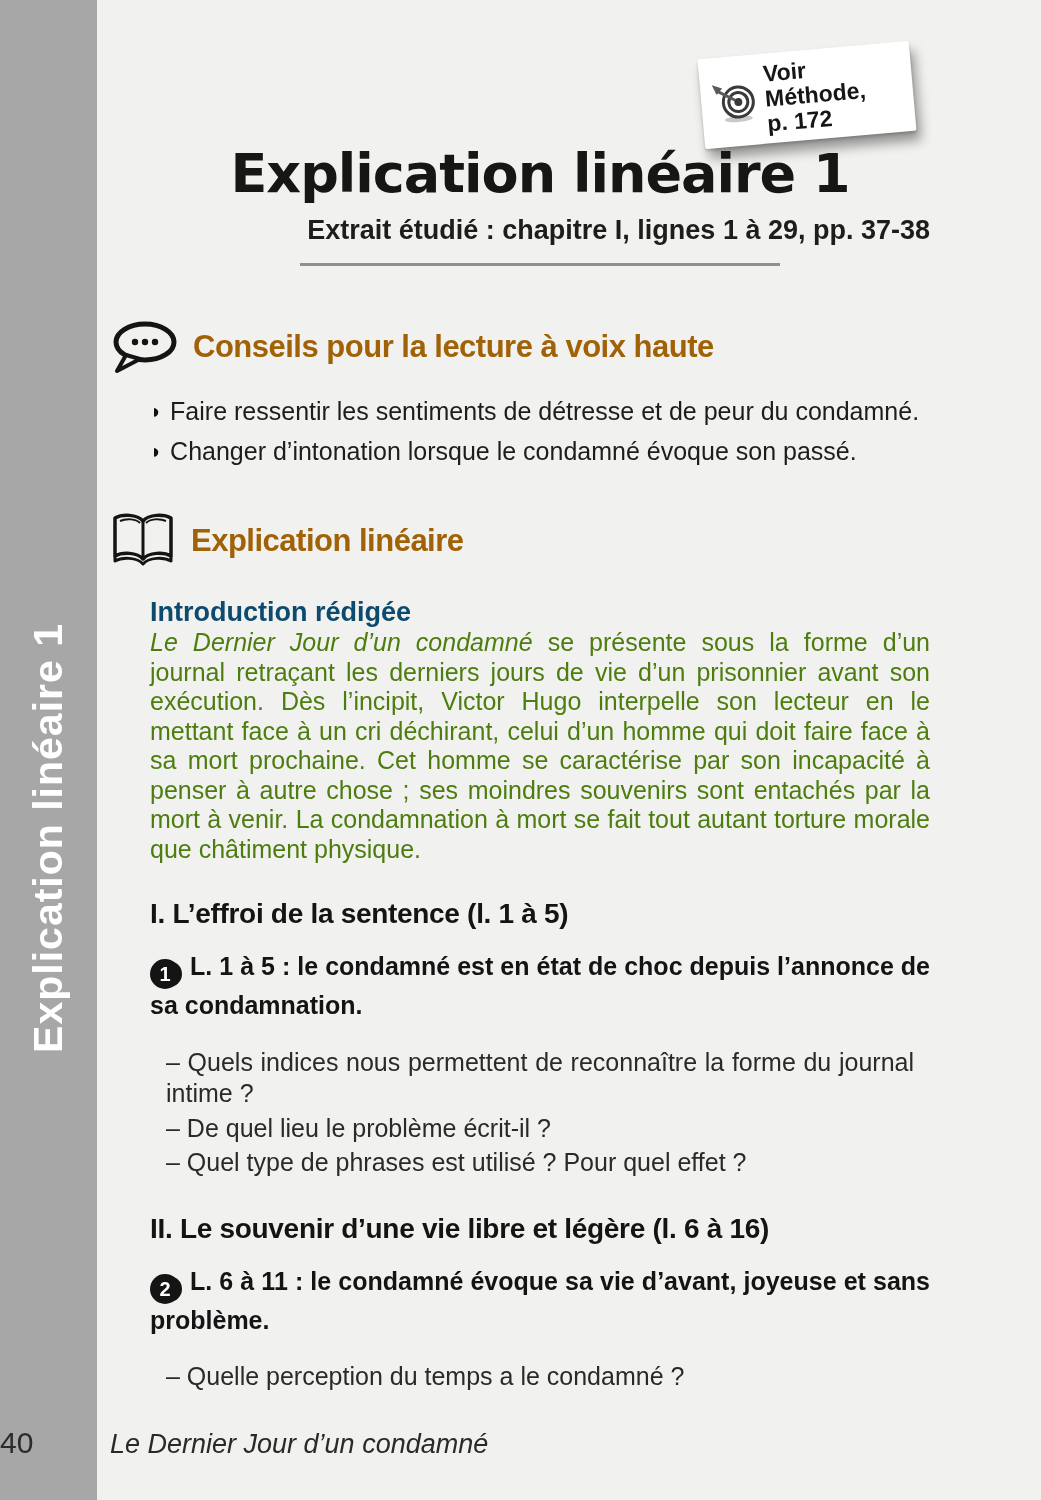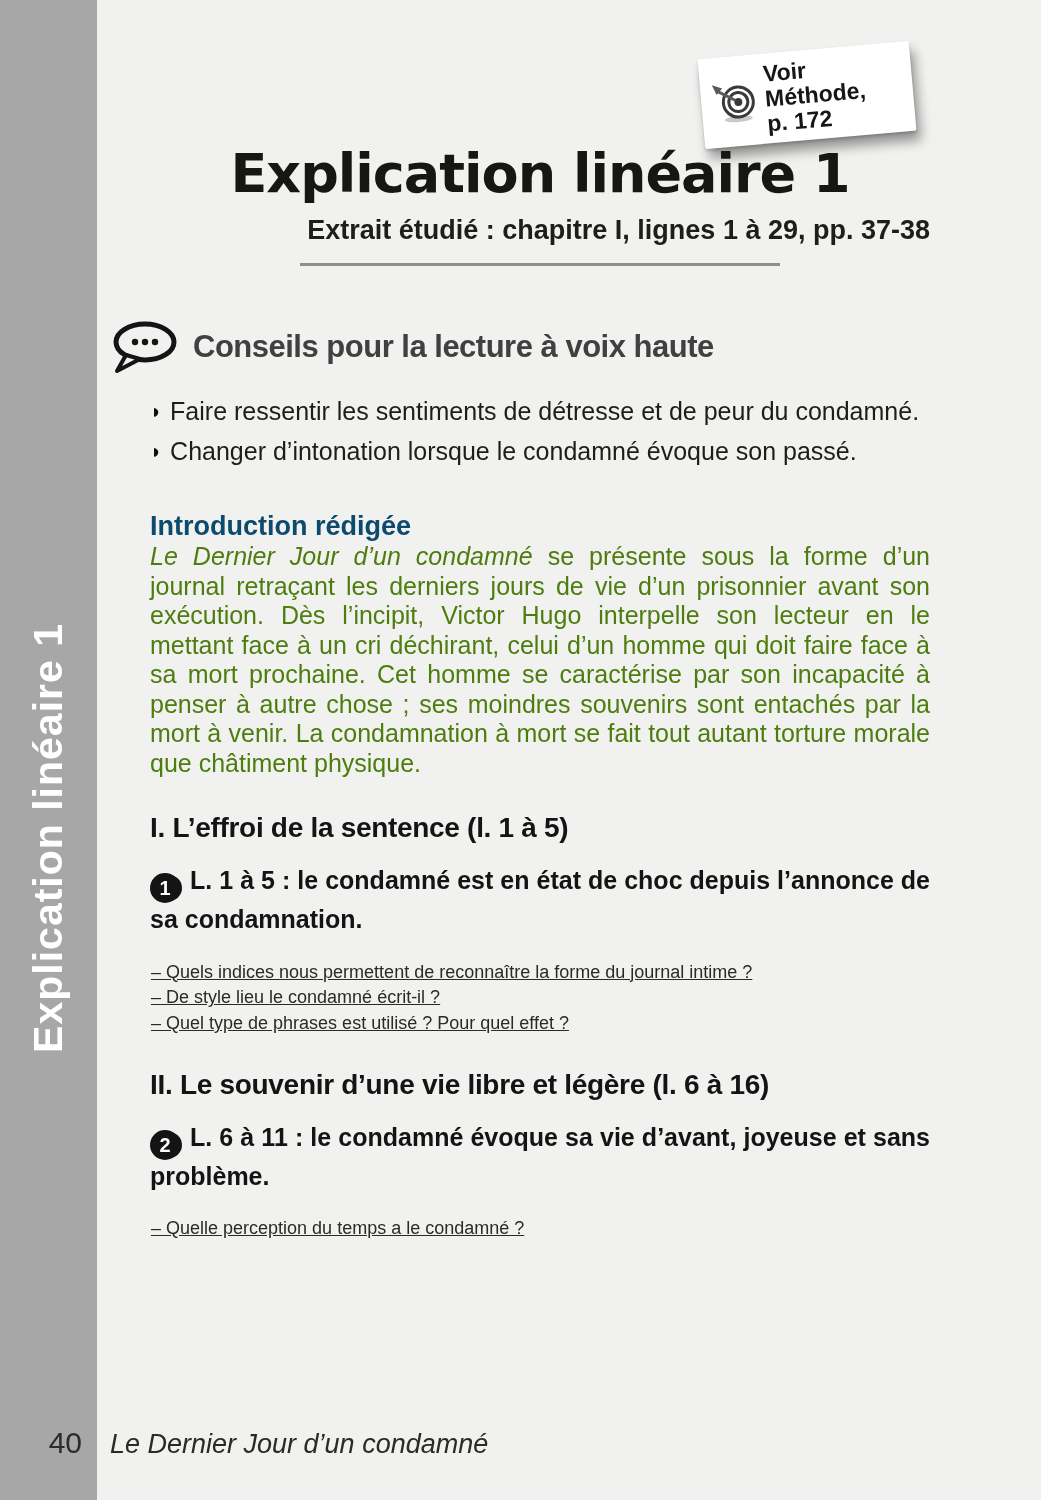--- a/index.html
+++ b/index.html
@@ -59,21 +59,21 @@
     font-weight:700;font-size:27px;color:#1d1d1b;
   }
   .rule{width:480px;height:3px;background:#8f8f8f;margin:17px auto 0 auto;}
 
   
   .icon-heading{
     display:flex;align-items:center;gap:15px;
     margin-left:-40px;
   }
   .icon-heading .hd{
-    font-weight:700;font-size:31px;letter-spacing:-0.5px;color:#404040;
+    font-weight:700;font-size:31px;letter-spacing:-0.5px;color:#a16207;
   }
   .sec-conseils{margin-top:54px;}
   .sec-explication{margin-top:44px;}
 
   .bullets{margin-top:22px;}
   .bullet-line{
     font-size:25px;line-height:1.25;margin-top:9px;
     display:flex;align-items:baseline;gap:8px;
   }
   .bullet-marker{font-size:20px;line-height:1;position:relative;top:-2px;color:#111;}
@@ -97,28 +97,28 @@
   .badge{
     display:inline-flex;align-items:center;justify-content:center;
     width:30px;height:30px;border-radius:50%;
     background:#141414;color:#ffffff;
     font-size:20px;font-weight:700;
     vertical-align:-6px;margin-right:10px;
     box-shadow:4px 0 0 -2px #141414;
   }
   .questions{margin-top:8px;}
   .question{
-    font-size:18px;line-height:1.26;margin:3px 1px;
-    text-align:justify;color:#2a2a28;text-decoration:underline;
+    font-size:25px;line-height:1.26;margin:3px 16px;
+    text-align:justify;color:#2a2a28;
   }
 
   
   .footer-pagenum{
     position:absolute;left:0;top:1426px;width:82px;
-    text-align:right;font-size:30px;color:#2b2b2b;
+    font-size:30px;color:#2b2b2b;
   }
   .footer-title{
     position:absolute;left:110px;top:1429px;
     font-style:italic;font-size:27px;color:#2a2a28;
   }
 
   svg{display:block;}
 </style>
 </head>
 <body>
@@ -172,30 +172,41 @@
           <span>Faire ressentir les sentiments de détresse et de peur du condamné.</span>
         </div>
         <div class="bullet-line">
           <span class="bullet-marker">◗</span>
           <span>Changer d’intonation lorsque le condamné évoque son passé.</span>
         </div>
       </div>
     </div>
 
     <div class="sec-explication">
+      <div class="icon-heading">
+        <span>
+          <svg width="66" height="60" viewBox="0 0 66 60">
+            <path d="M33 10 C27 3 12 3 5 7 L5 45 C12 41 27 41 33 48 C39 41 54 41 61 45 L61 7 C54 3 39 3 33 10 Z" fill="#f1f1ef" stroke="#141414" stroke-width="3.5" stroke-linejoin="round"></path>
+            <path d="M33 10 L33 48" stroke="#141414" stroke-width="3"></path>
+            <path d="M5 45 L5 50 C12 46 27 46 33 53 C39 46 54 46 61 50 L61 45" fill="none" stroke="#141414" stroke-width="3" stroke-linejoin="round"></path>
+            <path d="M10 10 C17 7 26 8 30 12 M36 12 C40 8 49 7 56 10" fill="none" stroke="#141414" stroke-width="2"></path>
+          </svg>
+        </span>
+        <span class="hd">Explication linéaire</span>
+      </div>
 
       <div class="intro-heading">Introduction rédigée</div>
 
       <p class="body-par"><span class="it">Le Dernier Jour d’un condamné</span><span> se présente sous la forme d’un journal retraçant les derniers jours de vie d’un prisonnier avant son exécution. Dès l’incipit, Victor Hugo interpelle son lecteur en le mettant face à un cri déchirant, celui d’un homme qui doit faire face à sa mort prochaine. Cet homme se caractérise par son incapacité à penser à autre chose ; ses moindres souvenirs sont entachés par la mort à venir. La condamnation à mort se fait tout autant torture morale que châtiment physique.</span></p>
 
       <div class="sec-heading">I. L’effroi de la sentence (l. 1 à 5)</div>
       <p class="num-item"><span class="badge">1</span><span>L. 1 à 5 : le condamné est en état de choc depuis l’annonce de sa condamnation.</span></p>
       <div class="questions">
         <p class="question">– Quels indices nous permettent de reconnaître la forme du journal intime ?</p>
-        <p class="question">– De style lieu le condamné écrit-il ?</p>
+        <p class="question">– De quel lieu le problème écrit-il ?</p>
         <p class="question">– Quel type de phrases est utilisé ? Pour quel effet ?</p>
       </div>
 
       <div class="sec-heading">II. Le souvenir d’une vie libre et légère (l. 6 à 16)</div>
       <p class="num-item"><span class="badge">2</span><span>L. 6 à 11 : le condamné évoque sa vie d’avant, joyeuse et sans problème.</span></p>
       <div class="questions">
         <p class="question">– Quelle perception du temps a le condamné ?</p>
 
       </div>
     </div>

